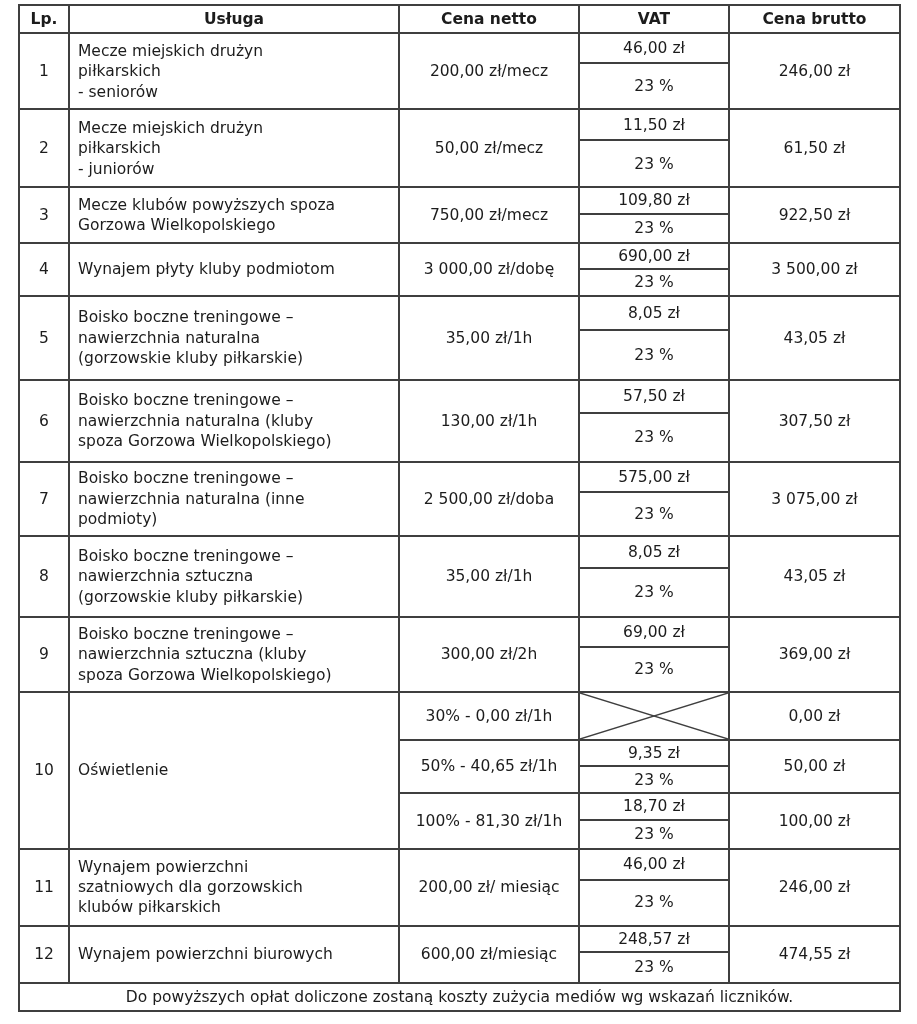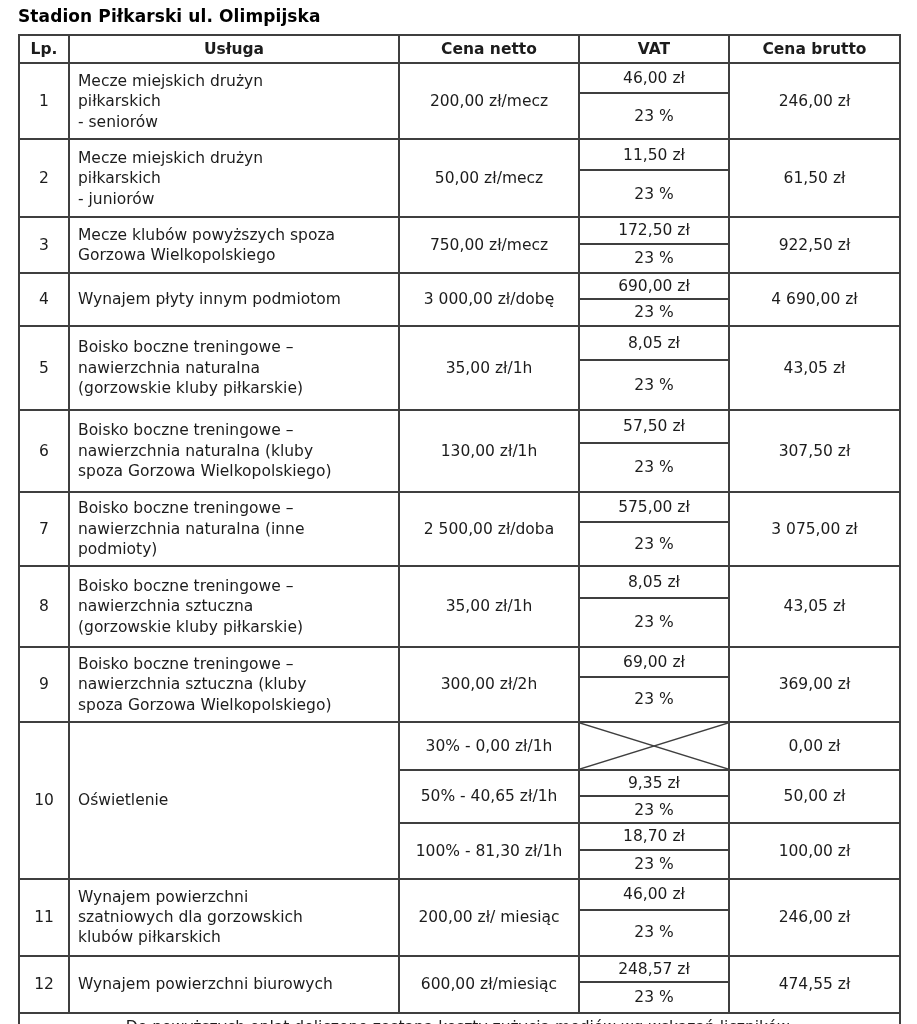--- a/index.html
+++ b/index.html
@@ -59,21 +59,20 @@
   td.c-footer {
     text-align: center;
     height: 26px;
     padding: 3px 8px;
   }
 </style>
 </head>
 <body>
 
 <div class="page">
-  <div class="doc-title">Stadion Piłkarski ul. Olimpijska</div>
 
   <table class="pricing">
     <colgroup>
       <col style="width:50px">
       <col style="width:330px">
       <col style="width:180px">
       <col style="width:150px">
       <col style="width:171px">
     </colgroup>
     <thead>
@@ -108,32 +107,32 @@
           <td class="c-money" rowspan="2">61,50 zł</td>
         </tr>
         <tr style="height: 47px;">
           <td class="c-vat-r">23 %</td>
         </tr>
         <tr style="height: 24px;">
           <td class="c-lp" rowspan="2">3</td>
           <td class="c-service" rowspan="2">Mecze klubów powyższych spoza
 Gorzowa Wielkopolskiego</td>
           <td class="c-money" rowspan="2">750,00 zł/mecz</td>
-          <td class="c-vat-a">172,50 zł</td>
+          <td class="c-vat-a">109,80 zł</td>
           <td class="c-money" rowspan="2">922,50 zł</td>
         </tr>
         <tr style="height: 29px;">
           <td class="c-vat-r">23 %</td>
         </tr>
         <tr style="height: 24px;">
           <td class="c-lp" rowspan="2">4</td>
-          <td class="c-service" rowspan="2">Wynajem płyty innym podmiotom</td>
+          <td class="c-service" rowspan="2">Wynajem płyty kluby podmiotom</td>
           <td class="c-money" rowspan="2">3 000,00 zł/dobę</td>
           <td class="c-vat-a">690,00 zł</td>
-          <td class="c-money" rowspan="2">4 690,00 zł</td>
+          <td class="c-money" rowspan="2">3 500,00 zł</td>
         </tr>
         <tr style="height: 23px;">
           <td class="c-vat-r">23 %</td>
         </tr>
         <tr style="height: 34px;">
           <td class="c-lp" rowspan="2">5</td>
           <td class="c-service" rowspan="2">Boisko boczne treningowe –
 nawierzchnia naturalna
 (gorzowskie kluby piłkarskie)</td>
           <td class="c-money" rowspan="2">35,00 zł/1h</td>

